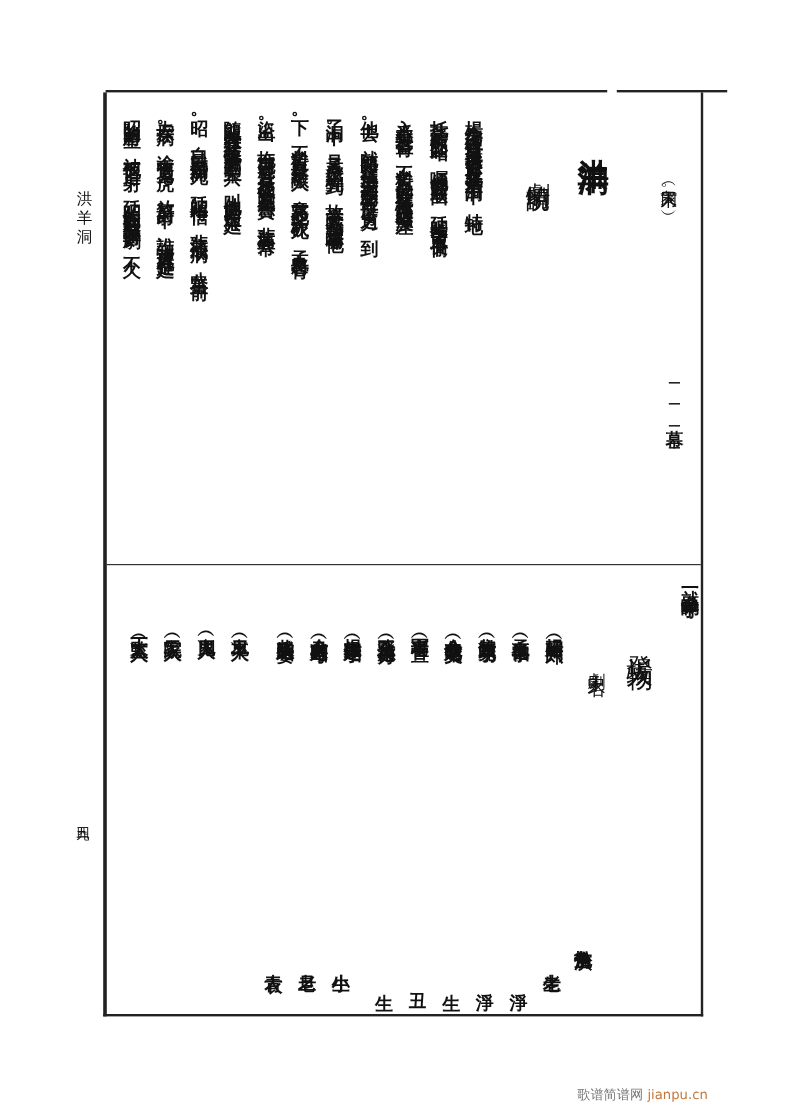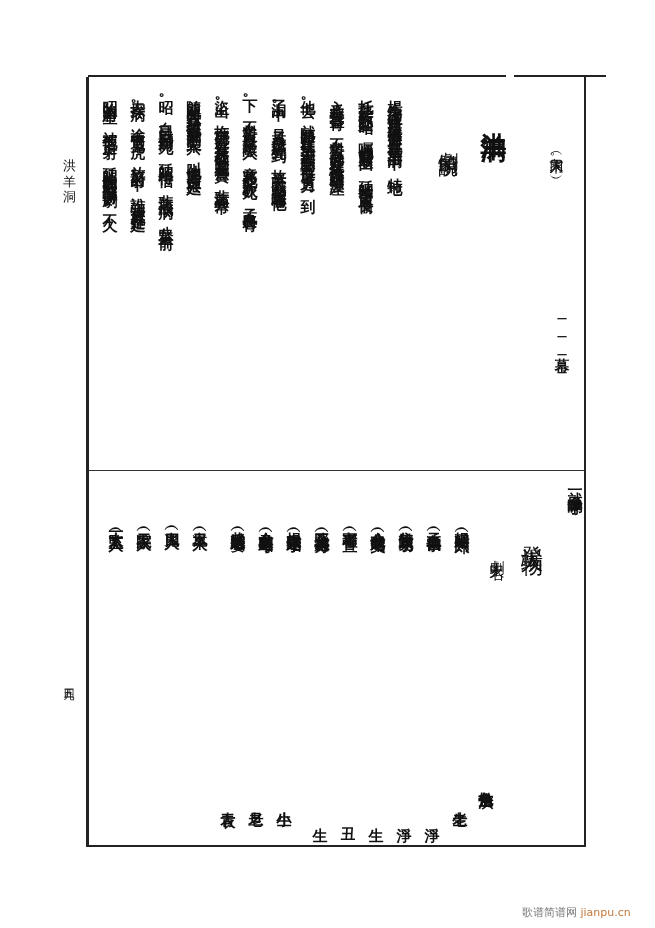--- a/index.html
+++ b/index.html
@@ -33,21 +33,21 @@
 
   .ending { left: 565px; top: 480px; font-size: 15px; font-weight: bold; letter-spacing: 2px; }
   .chars-head { left: 517px; top: 528px; font-size: 22px; letter-spacing: 3px; }
   .chars-sub { left: 487px; top: 548px; font-size: 15px; letter-spacing: 2px; }
   .role-head { left: 478px; top: 780px; font-size: 15px; font-weight: bold; line-height: 16px; letter-spacing: 0; }
 
   .char-col { font-size: 15px; top: 520px; letter-spacing: 1px; font-weight: bold; }
   .role-col { font-size: 15px; font-weight: bold; letter-spacing: 0; line-height: 16px; }
 
   .watermark {
-    position: absolute; left: 522px; top: 905px; font-family: "DejaVu Sans", sans-serif;
+    position: absolute; left: 481px; top: 905px; font-family: "DejaVu Sans", sans-serif;
     font-size: 11px; color: #777;
   }
   .watermark span.latin { color: #c4773a; }
 </style>
 </head>
 <body>
 
 <div class="frame-top"></div>
 <div class="frame-top-right"></div>
 <div class="frame-left"></div>

